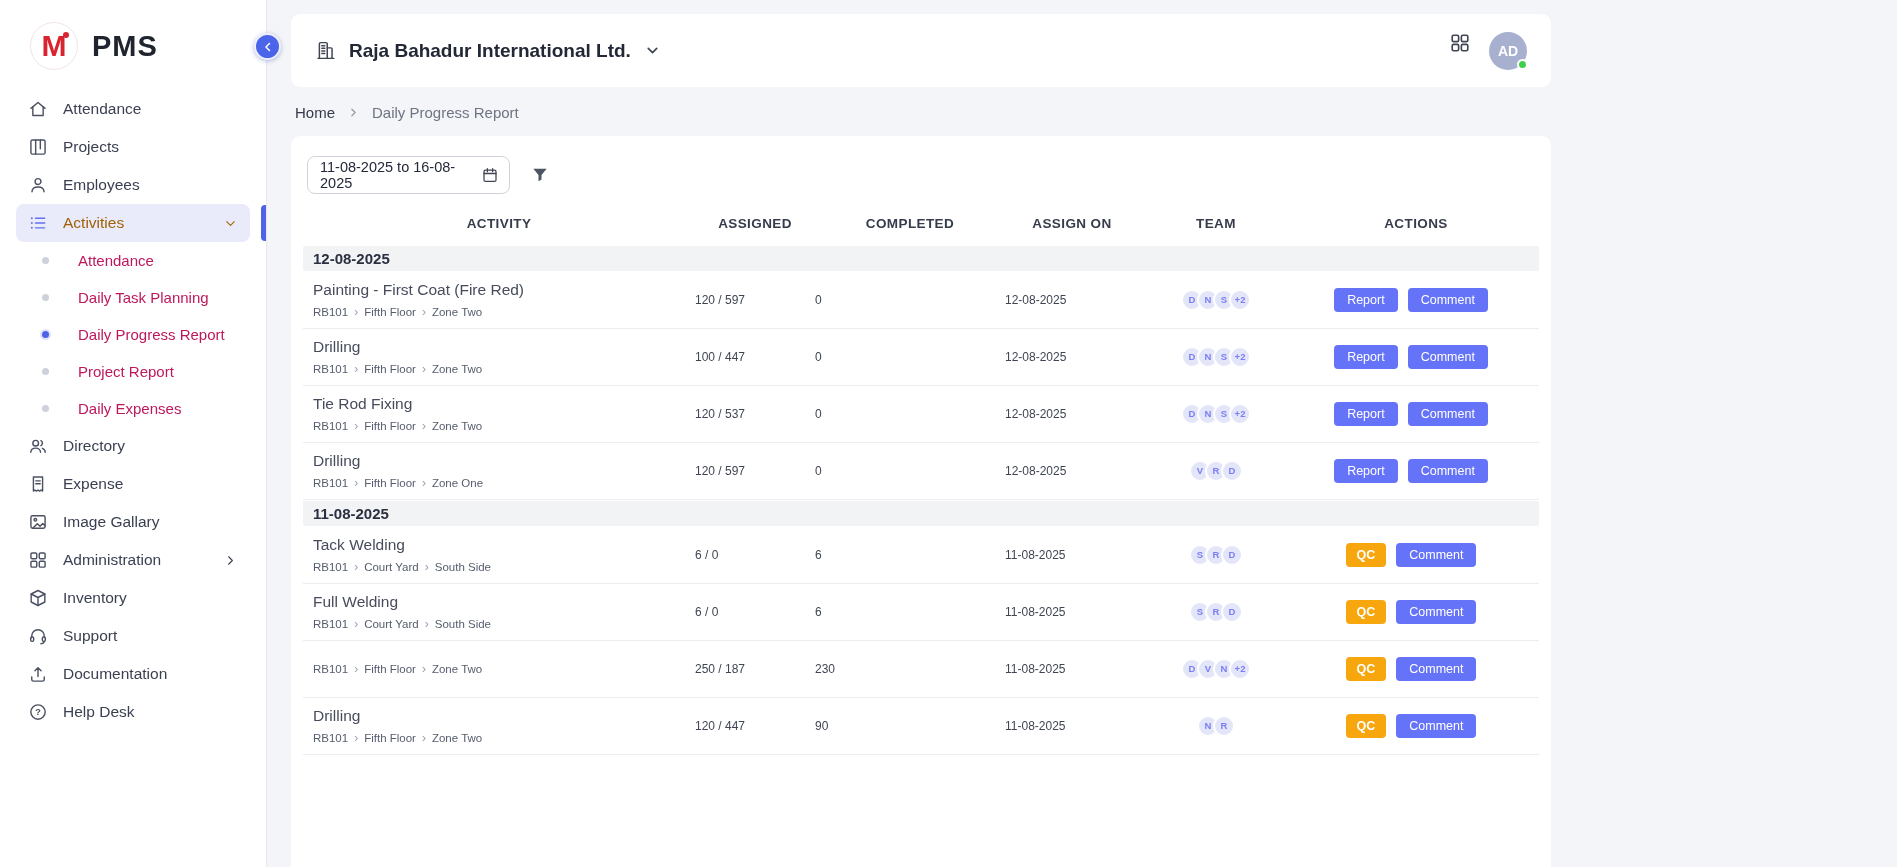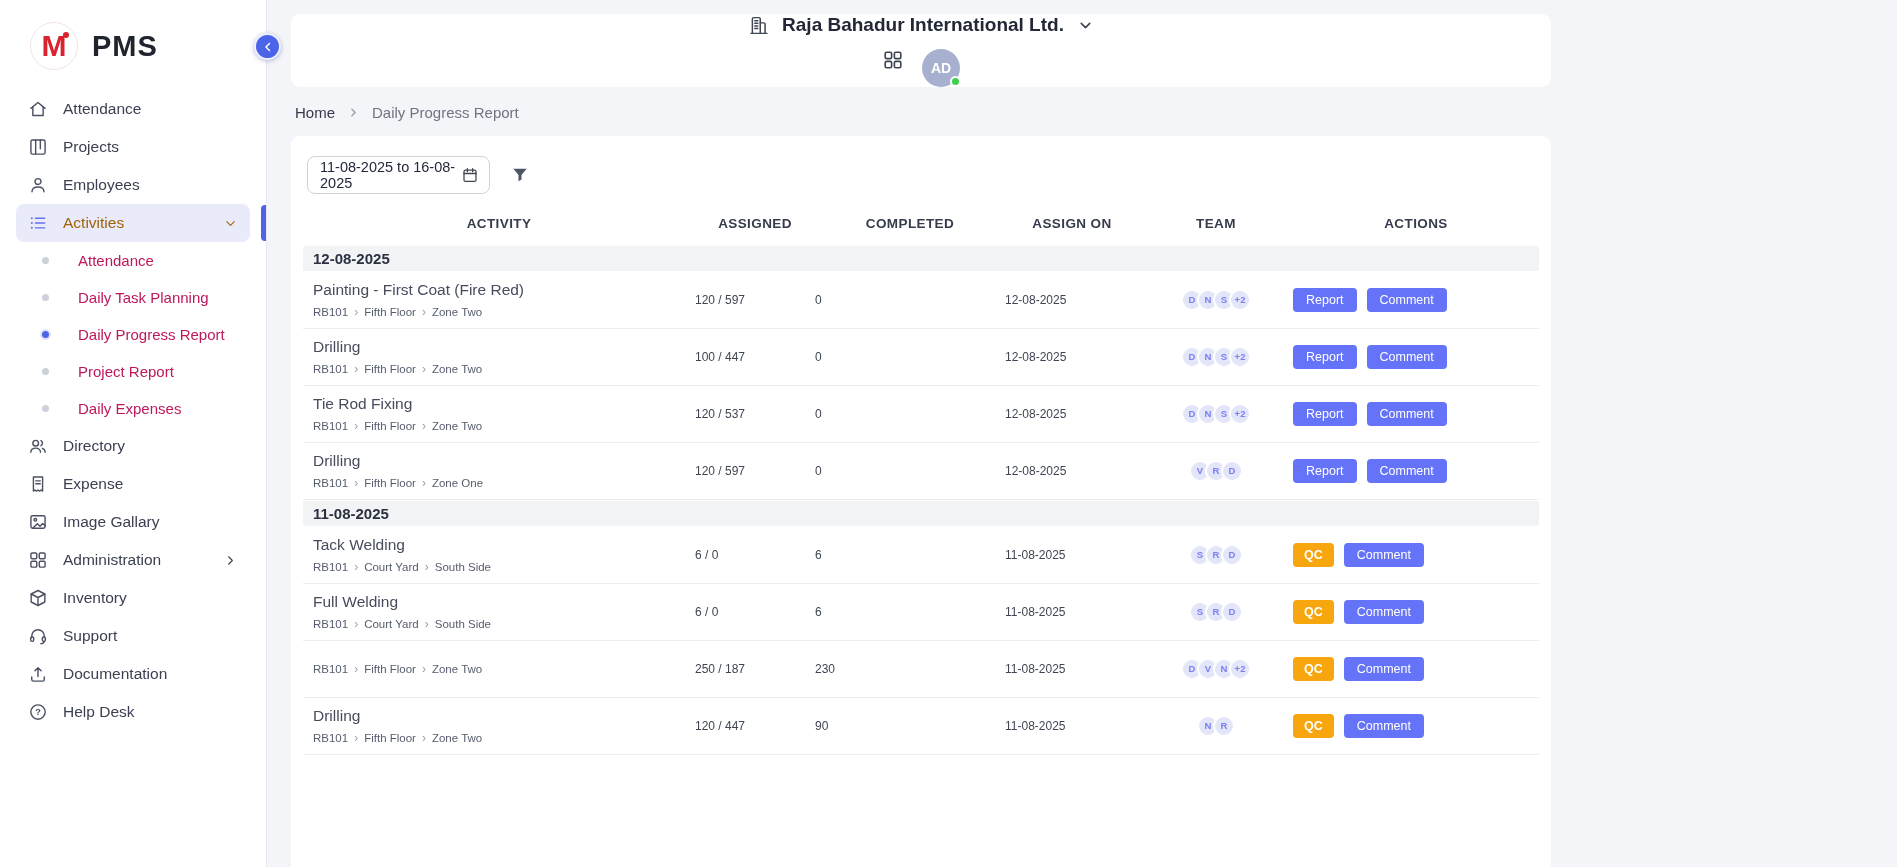--- a/index.html
+++ b/index.html
@@ -56,21 +56,21 @@
   .collapse-btn {
     position: absolute; left: 254px; top: 33px; width: 27px; height: 27px; z-index: 5;
     border-radius: 50%; border: 2px solid #eef0fe; background: #4b64e8; color: #fff;
     display: flex; align-items: center; justify-content: center; cursor: pointer;
     box-shadow: 0 1px 4px rgba(40,60,160,.35);
   }
   .collapse-btn .ic { width: 14px; height: 14px; }
 
   
   .main { position: absolute; left: 267px; top: 0; right: 0; bottom: 0; padding: 14px 24px; }
-  .card { background: #fff; border-radius: 9px; flex-direction: column; }
+  .card { background: #fff; border-radius: 9px; }
   .topbar {
     width: 1260px; height: 73px; display: flex; align-items: center;
     justify-content: space-between; padding: 0 24px;
   }
   .company { display: flex; align-items: center; gap: 13px; cursor: pointer; }
   .company .ic { width: 21px; height: 21px; color: #3f4552; }
   .company-name { font-size: 19px; font-weight: 700; color: #222836; }
   .company .chev { color: #3f4552; display: flex; }
   .topbar-right { display: flex; align-items: flex-start; gap: 18px; }
   .apps-btn { background: none; border: none; cursor: pointer; color: #3f4552; padding: 0; display: flex; }
@@ -87,21 +87,21 @@
 
   .breadcrumb { display: flex; align-items: center; gap: 12px; margin: 17px 4px 15px; }
   .bc-home { font-size: 15px; color: #343a49; cursor: pointer; }
   .bc-sep { display: flex; color: #9aa0ac; }
   .bc-sep .ic { width: 13px; height: 13px; }
   .bc-cur { font-size: 15px; color: #6e7482; }
 
   .content { width: 1260px; height: 760px; padding: 18px 12px 0; overflow: hidden; }
   .filter-row { display: flex; align-items: center; gap: 20px; margin: 2px 4px 16px; }
   .date-input {
-    width: 183px; height: 38px; border: 1px solid #cfd3db; border-radius: 8px;
+    width: 203px; height: 38px; border: 1px solid #cfd3db; border-radius: 8px;
     display: flex; align-items: center; justify-content: space-between;
     padding: 0 10px 0 12px; font-size: 14.5px; color: #23293a; cursor: pointer; background: #fff;
   }
   .date-input .ic { width: 18px; height: 18px; color: #3f4552; }
   .filter-btn { display: flex; color: #4b5563; cursor: pointer; }
   .filter-btn .ic { width: 20px; height: 20px; }
 
   
   .t-head, .t-row { display: grid; grid-template-columns: 392px 120px 190px 134px 154px 1fr; align-items: center; }
   .t-head { padding: 6px 0 14px; }
@@ -119,21 +119,21 @@
   .act-path { font-size: 11.5px; color: #565d6e; display: flex; align-items: center; }
   .act-path .sep { color: #9aa0ae; margin: 0 6px; font-size: 12px; line-height: 1; }
   .c-num { text-align: left; font-size: 12px; color: #3f4552; }
   .c-team { display: flex; justify-content: center; }
   .badge {
     width: 22px; height: 22px; border-radius: 50%; background: #e3e5f9; color: #7b7ff2;
     font-size: 9.5px; font-weight: 700; display: flex; align-items: center; justify-content: center;
     border: 2px solid #fff; margin-left: -6px;
   }
   .badge:first-child { margin-left: 0; }
-  .c-actions { display: flex; justify-content: flex-start; gap: 10px; padding-right: 10px; }
+  .c-actions { display: flex; justify-content: center; gap: 10px; padding-right: 10px; }
   .btn {
     border: none; border-radius: 4px; color: #fff; font-size: 12.5px; cursor: pointer;
     padding: 5px 13px; font-family: "Liberation Sans", sans-serif;
   }
   .btn-primary { background: #6573f8; }
   .btn-qc { background: #f7a60d; font-weight: 700; padding: 5px 11px; }
 </style>
 </head>
 <body>
 

